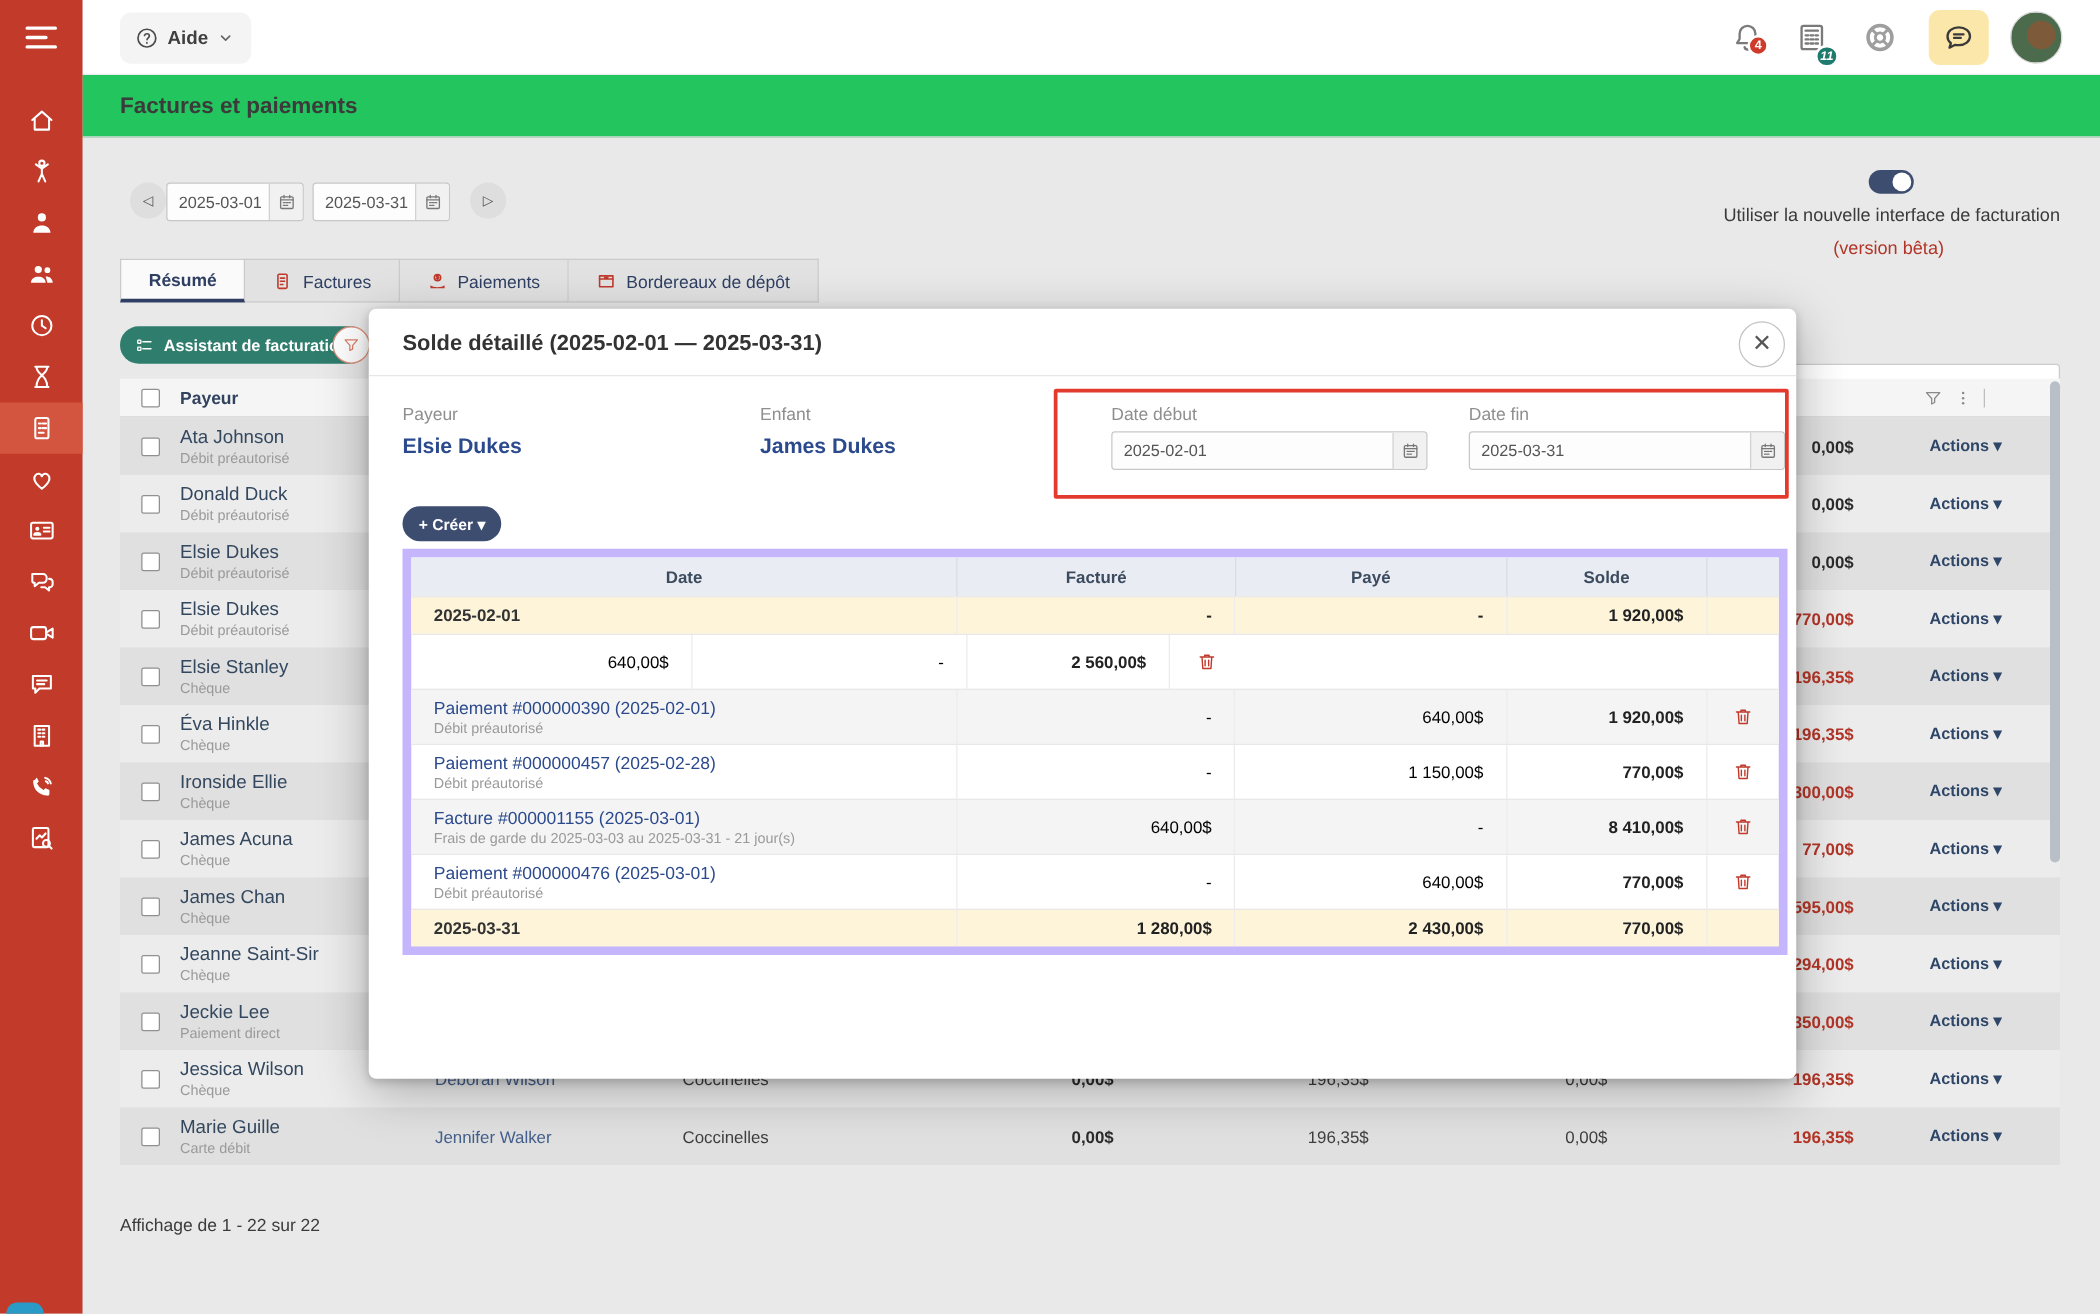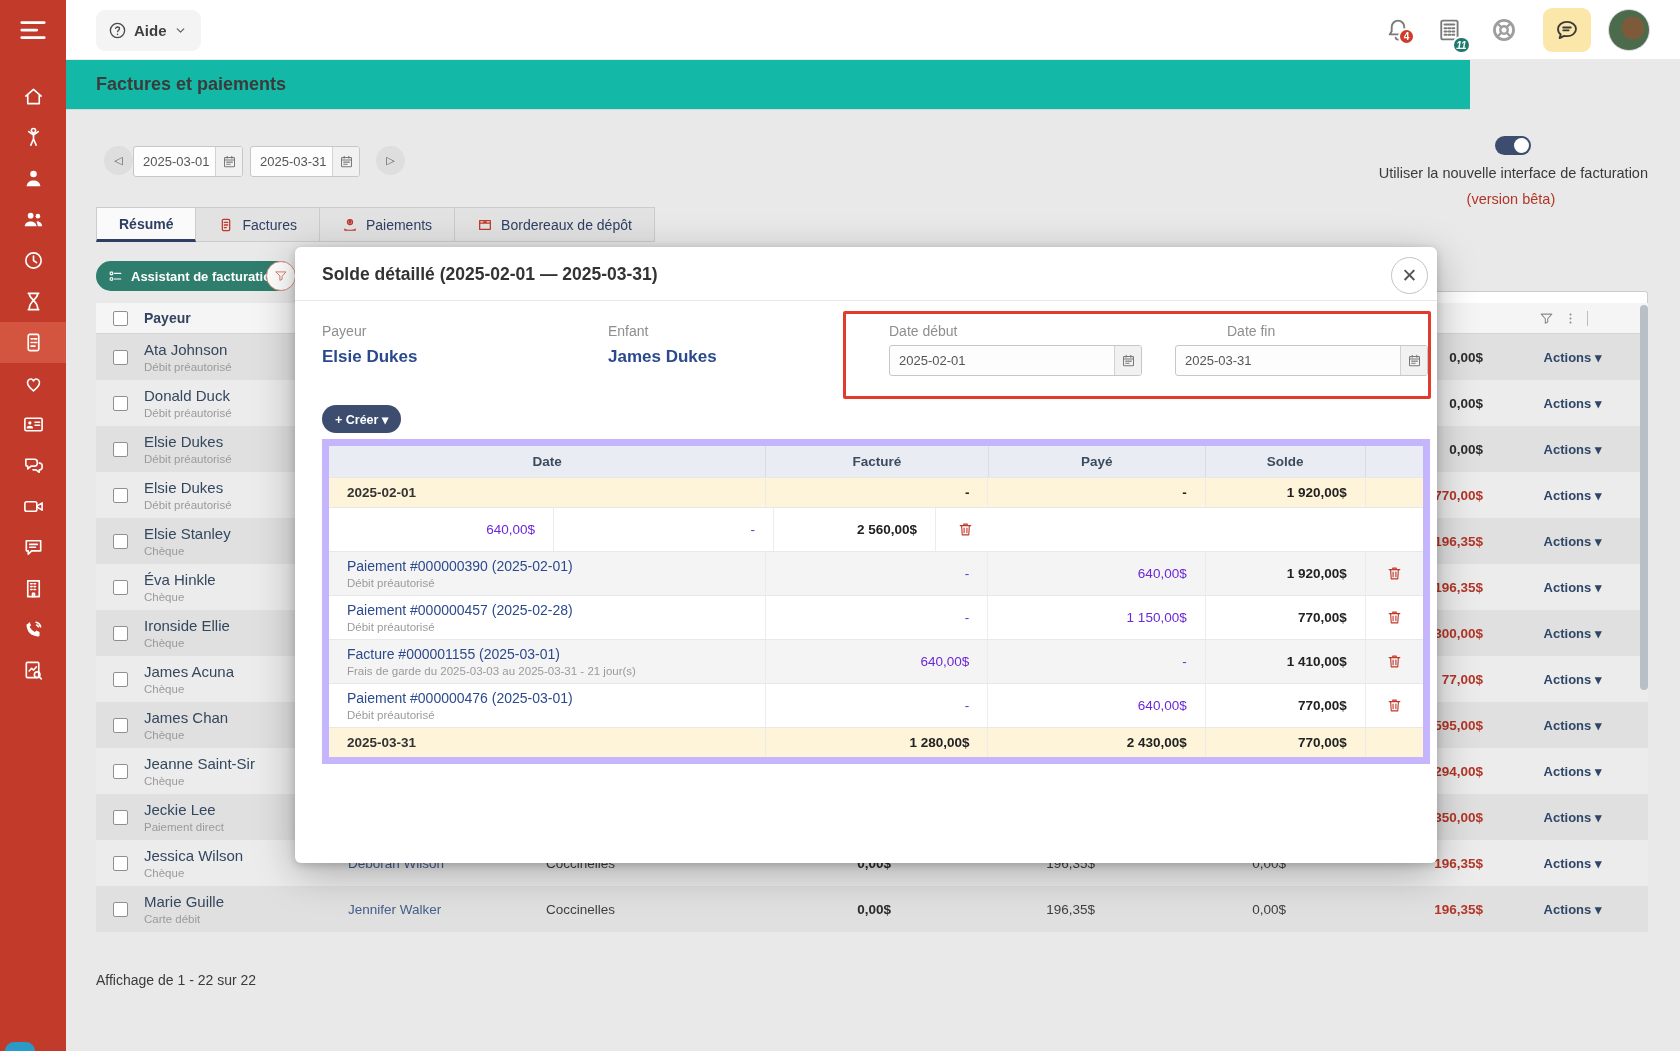--- a/index.html
+++ b/index.html
@@ -23,21 +23,21 @@
   .aide .icn { width:19px; height:19px; color:#4a4a4a; }
   .aide .chev { width:13px; height:13px; color:#666; }
   .tb-ic { position:absolute; top:16px; width:28px; height:28px; color:#7a7a7a; cursor:pointer; }
   .tb-ic svg { stroke-width:1.6; }
   .badge { position:absolute; border-radius:50%; color:#fff; font-size:10px; font-weight:bold; display:flex; align-items:center; justify-content:center; border:2px solid #fff; }
   .yellow-btn { position:absolute; left:1477px; top:8px; width:48px; height:44px; background:var(--yellow); border:none; border-radius:9px; display:flex; align-items:center; justify-content:center; color:#3a3a3a; cursor:pointer; }
   .yellow-btn .icn { width:26px; height:26px; }
   .avatar { position:absolute; left:1542px; top:9px; width:42px; height:42px; border-radius:50%; background:radial-gradient(circle at 60% 45%, #7d5a3a 0 34%, #4c6b4d 36%); border:1px solid #d8d8d8; cursor:pointer; }
 
   
-  .titlebar { position:absolute; left:66px; top:60px; width:1404px; height:50px; background:#14b8a6; border-bottom:1px solid #d9d9d9; }
+  .titlebar { position:absolute; left:66px; top:60px; width:1614px; height:50px; background:#22c55e; border-bottom:1px solid #d9d9d9; }
   .titlebar h1 { position:absolute; left:30px; top:14px; font-size:18px; font-weight:bold; color:#3b3b3b; }
 
   
   .nav-circle { position:absolute; width:29px; height:29px; border-radius:50%; background:#dedede; border:none; color:#555; font-size:11px; display:flex; align-items:center; justify-content:center; cursor:pointer; }
   .date-field { position:absolute; width:110px; height:31px; display:flex; background:#fdfdfd; border:1px solid #c7c7c7; border-radius:3px; overflow:hidden; }
   .date-field input { flex:1; width:70px; border:none; outline:none; background:transparent; font-family:inherit; font-size:13px; color:#555; padding-left:9px; }
   .cal-btn { width:27px; border:none; border-left:1px solid #d2d2d2; background:#f1f1f1; color:#777; display:flex; align-items:center; justify-content:center; cursor:pointer; }
   .cal-btn .icn { width:15px; height:15px; }
 
   
@@ -102,21 +102,21 @@
   .mt-head > div { text-align:center; border-right:1px solid #d7dde4; height:100%; display:flex; align-items:center; justify-content:center; }
   .mt-head > div:last-child { border-right:none; }
   .mc-date { width:443px; } .mc-f { width:225px; } .mc-p { width:220px; } .mc-s { width:162px; } .mc-a { width:58px; }
   .mrow { display:flex; align-items:center; border-top:1px solid #e8e8e8; }
   .mrow > div { height:100%; display:flex; align-items:center; border-right:1px solid #ececec; }
   .mrow > div:last-child { border-right:none; }
   .mrow.summary { height:30px; background:var(--cream); font-size:13.5px; }
   .mrow.summary .mc-date { padding-left:18px; font-weight:bold; color:#333; }
   .mrow.detail { height:44px; font-size:13.5px; }
   .mrow.detail.alt { background:#f4f4f4; }
-  .mrow .num { justify-content:flex-end; padding-right:18px; color:#6d28d9; }
+  .mrow .num { justify-content:flex-end; padding-right:18px; color:#000000; }
   .mrow .num.bold { font-weight:bold; color:#222; }
   .mc-date .cellstack { padding-left:18px; }
   .m-link { font-size:14px; color:var(--link_blue); cursor:pointer; line-height:16px; }
   .m-sub { font-size:11.5px; color:#9a9a9a; margin-top:3px; }
   .mc-a { justify-content:center !important; }
   .trash { width:17px; height:17px; color:#c0392b; cursor:pointer; }
   .trash svg { stroke-width:1.6; }
 </style>
 </head>
 <body>
@@ -636,21 +636,21 @@
     <div class="m-title">Solde détaillé (2025-02-01 — 2025-03-31)</div>
     <button class="m-close">
         <span>✕</span>
       </button>
     <div class="m-divider"></div>
     <div class="m-highlight"></div>
 
     <span class="m-label" style="left:27px">Payeur</span>
     <span class="m-label" style="left:313px">Enfant</span>
     <span class="m-label" style="left:594px">Date début</span>
-    <span class="m-label" style="left:932px">Date fin</span>
+    <span class="m-label" style="left:880px">Date fin</span>
 
     <span class="m-value" style="left:27px">Elsie Dukes</span>
     <span class="m-value" style="left:313px">James Dukes</span>
 
     <div class="date-field m-datefield" style="left:594px">
       <input readonly="" value="2025-02-01" style="">
       <button class="cal-btn">
           <span class="icn cal">
             <svg viewBox="0 0 24 24">
               <rect x="4" y="5.5" width="16" height="15" rx="1.5"></rect>
@@ -739,21 +739,21 @@
           </div>
           <div class="mrow detail alt">
             <div class="mc-date">
               <div class="cellstack">
                 <div class="m-link">Facture #000001155 (2025-03-01)</div>
                 <div class="m-sub">Frais de garde du 2025-03-03 au 2025-03-31 - 21 jour(s)</div>
               </div>
             </div>
             <div class="mc-f num">640,00$</div>
             <div class="mc-p num">-</div>
-            <div class="mc-s num bold">1 410,00$</div>
+            <div class="mc-s num bold">8 410,00$</div>
             <div class="mc-a">
               <span class="icn trash">
                 <svg viewBox="0 0 24 24">
                   <path d="M4.5 6.5h15M9.5 6.5v-2h5v2M6.5 6.5l.9 13h9.2l.9-13M10 10v6.5M14 10v6.5"></path>
                 </svg>
               </span>
             </div>
           </div>
           <div class="mrow detail">
             <div class="mc-date">

